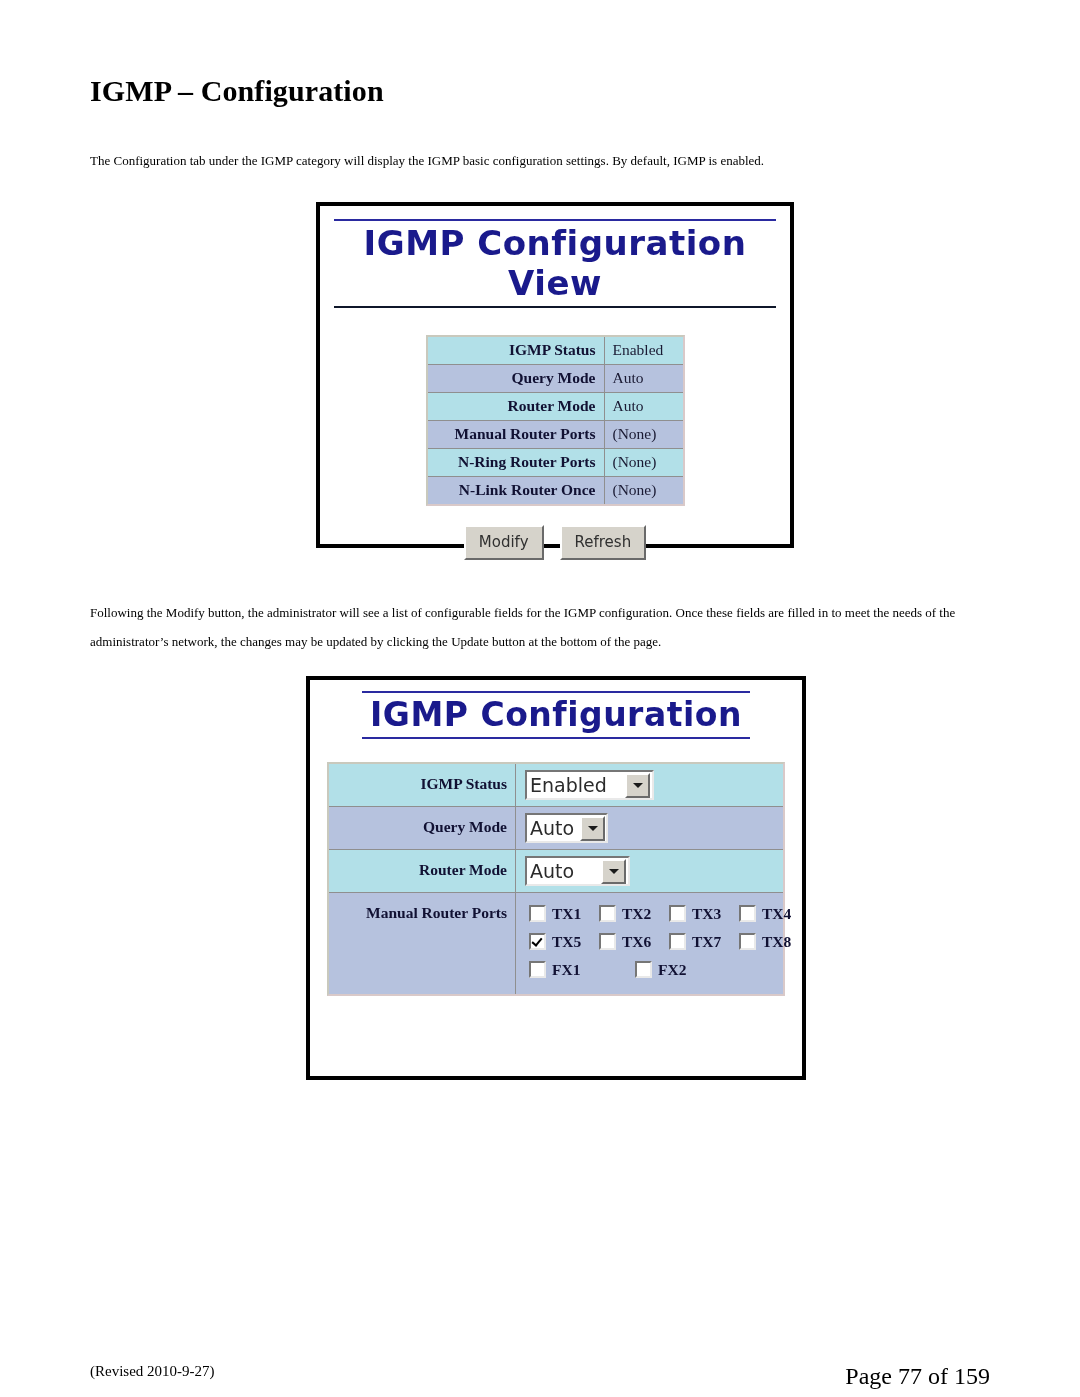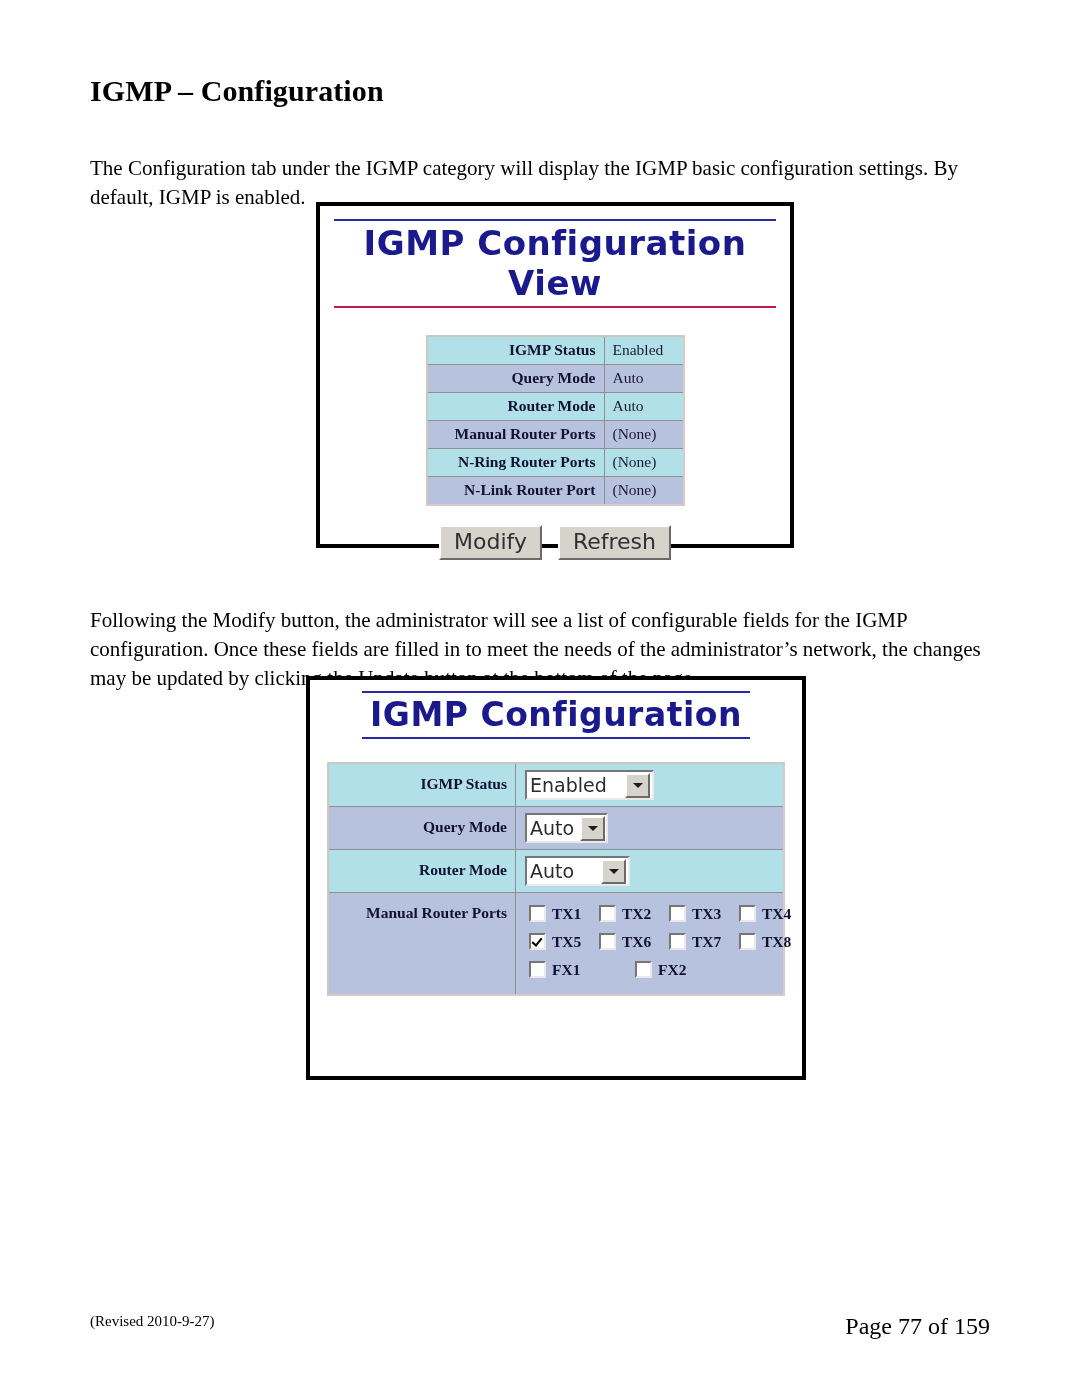--- a/index.html
+++ b/index.html
@@ -30,31 +30,31 @@
     top: 54px;
     font-size: 30px;
     font-weight: bold;
     letter-spacing: 0.1px;
   }
 
   .para {
     position: absolute;
     left: 90px;
     width: 915px;
-    font-size: 21px;
+    font-size: 13px;
     line-height: 29px;
     text-align: left;
   }
   .para-1 { top: 133px; }
   .para-2 { top: 585px; width: 920px; }
 
   .footer {
     position: absolute;
     left: 90px;
-    top: 1313px;
+    top: 1363px;
     width: 900px;
     font-size: 15px;
     display: flex;
     justify-content: space-between;
   }
   .footer-right { font-size: 24px; }
 
   
   .shot {
     position: absolute;
@@ -79,21 +79,21 @@
     text-align: center;
     color: #1a1a8c;
     font-family: "DejaVu Sans", "Liberation Sans", sans-serif;
     font-weight: bold;
     letter-spacing: 0.5px;
   }
   .shot-1 .shot-title {
     font-size: 34px;
     margin: 13px 14px 0 14px;
     border-top: 2px solid #2a2aa0;
-    border-bottom: 2px solid #be185d;
+    border-bottom: 2px solid #0f172a;
     padding: 2px 0 3px 0;
     line-height: 40px;
   }
   .shot-2 .shot-title {
     font-size: 33px;
     margin: 11px 52px 0 52px;
     border-top: 2px solid #2a2aa0;
     border-bottom: 2px solid #2a2aa0;
     padding: 2px 0 3px 0;
     line-height: 39px;
@@ -135,21 +135,21 @@
 
   
   .btn-row {
     text-align: center;
     margin-top: 19px;
   }
   .btn-row-2 { margin-top: 22px; }
   .winbtn {
     display: inline-block;
     font-family: "DejaVu Sans", "Liberation Sans", sans-serif;
-    font-size: 22px;
+    font-size: 15px;
     color: #303030;
     background: #d6d3cb;
     border-top: 2px solid #ffffff;
     border-left: 2px solid #ffffff;
     border-right: 2px solid #6a6a6a;
     border-bottom: 2px solid #6a6a6a;
     padding: 3px 13px 4px 13px;
     margin: 0 6px;
     line-height: 24px;
     cursor: default;
@@ -311,21 +311,21 @@
         </tr>
         <tr class="row-b">
           <td class="lbl">Manual Router Ports</td>
           <td class="val">(None)</td>
         </tr>
         <tr class="row-a">
           <td class="lbl">N-Ring Router Ports</td>
           <td class="val">(None)</td>
         </tr>
         <tr class="row-b">
-          <td class="lbl">N-Link Router Port</td>
+          <td class="lbl">N-Link Router Once</td>
           <td class="val">(None)</td>
         </tr>
       </tbody>
     </table>
 
     <div class="btn-row">
       <span class="winbtn">Modify</span>
       <span class="winbtn">Refresh</span>
     </div>
   </div>

